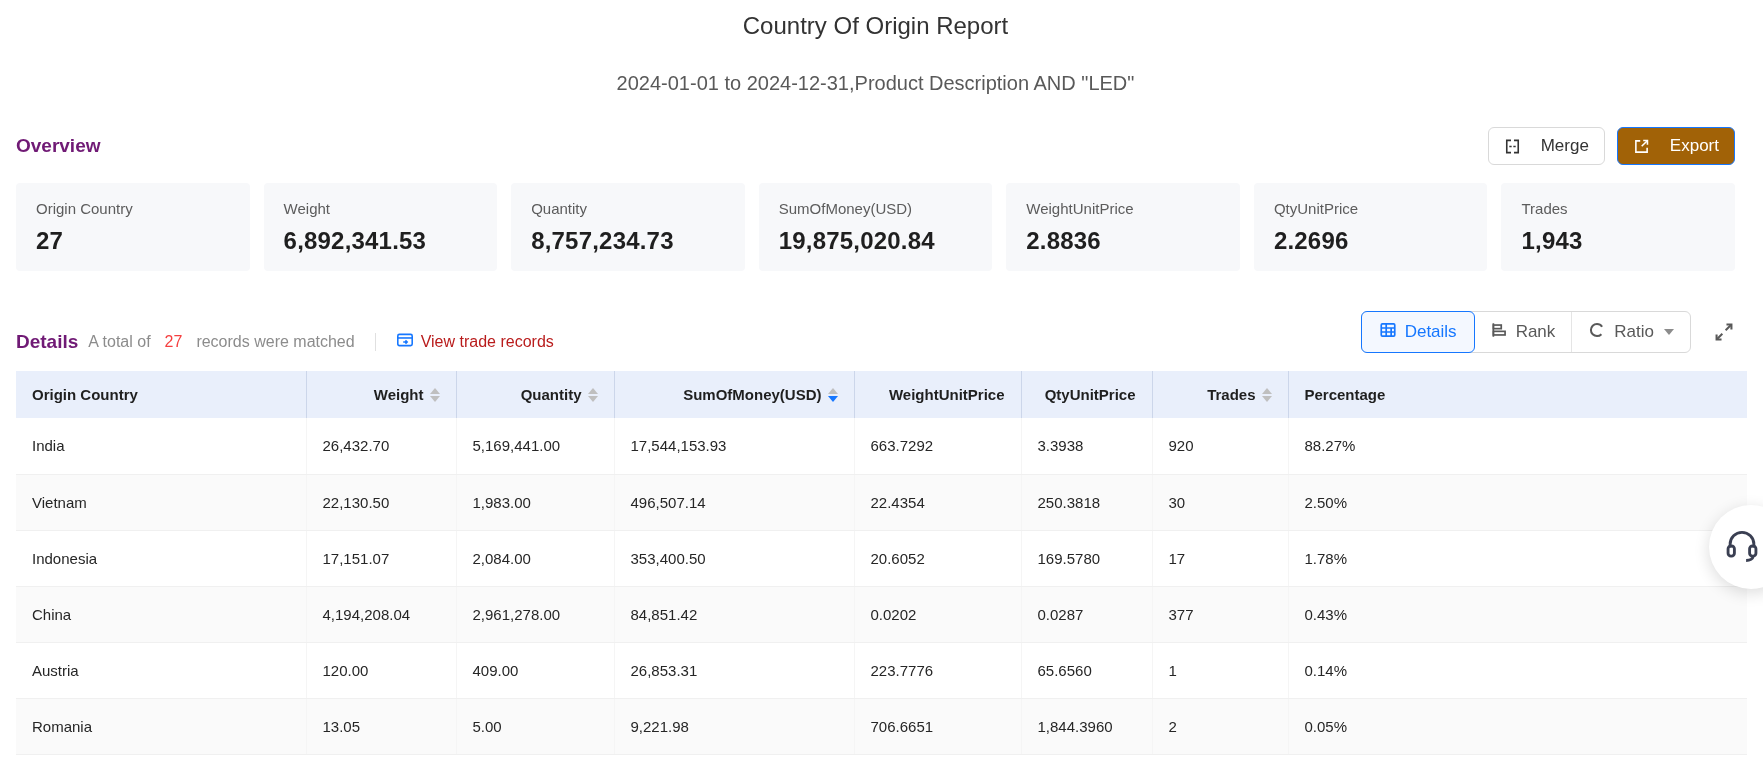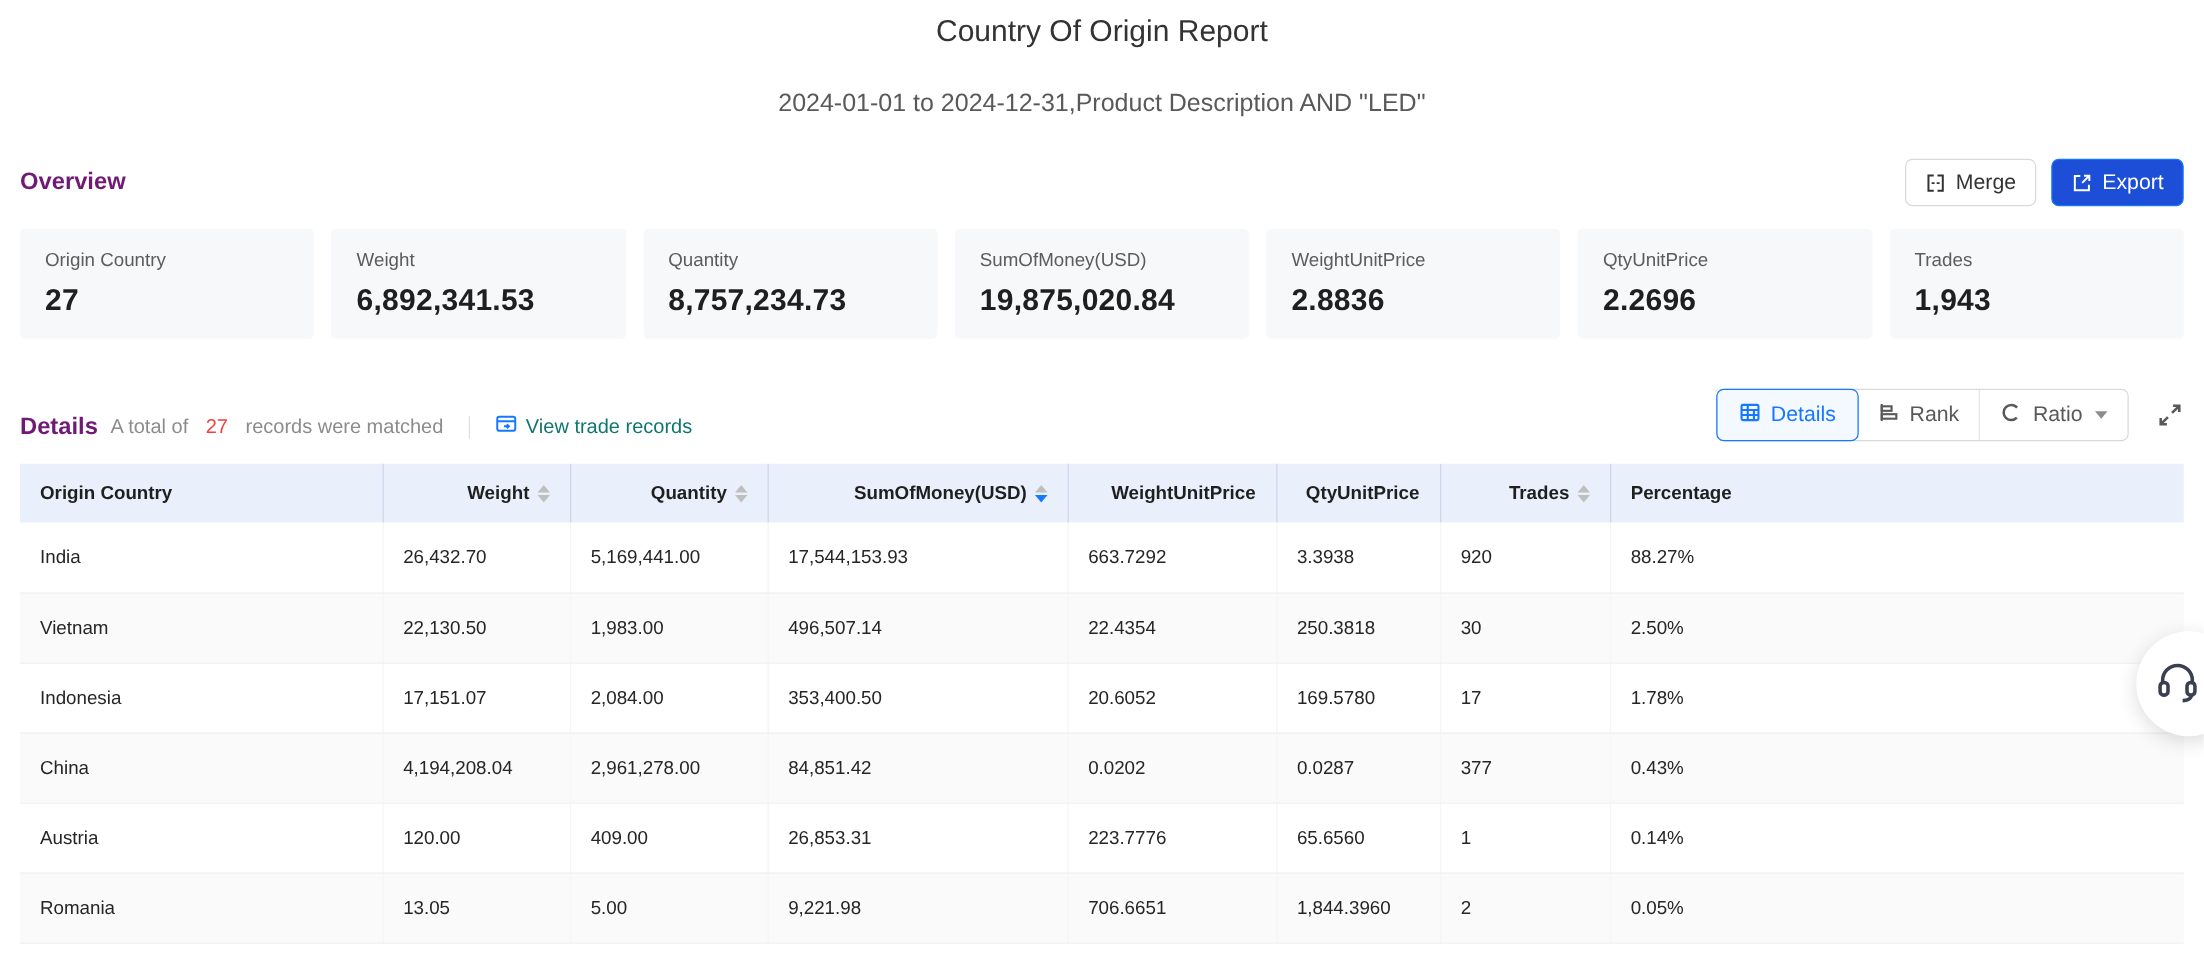--- a/index.html
+++ b/index.html
@@ -1,45 +1,45 @@
 <!DOCTYPE html>
 <html><head>
 <meta charset="utf-8">
 <style>
   * { margin:0; padding:0; box-sizing:border-box; }
   html,body { width:1763px; height:776px; overflow:hidden; background:#fff;
     font-family:"Liberation Sans", sans-serif; color:#262626; }
-  .page { padding:10px 16px 0 16px; position:relative; height:672px; }
+  .page { padding:10px 28px 0 16px; position:relative; height:672px; }
 
   
   .report-title { text-align:center; font-size:24px; font-weight:500; color:#333; margin-top:2px; }
   .report-subtitle { text-align:center; font-size:20px; color:#595959; margin-top:32px; }
 
   
   .overview-bar { display:flex; justify-content:space-between; align-items:center; margin-top:32px; }
   .section-heading { font-size:19px; font-weight:700; color:#701a75; }
   .bar-actions { display:flex; gap:12px; }
-  .btn { display:inline-flex; align-items:center; gap:8px; height:38px; padding:0 15px;
+  .btn { display:inline-flex; align-items:center; gap:20px; height:38px; padding:0 15px;
     border-radius:6px; font-size:17px; cursor:pointer; border:1px solid #d9d9d9; background:#fff; color:#333; }
-  .btn.primary { background:#1d4ed8; border-color:#1677ff; color:#fff; }
+  .btn.primary { background:#a16207; border-color:#1677ff; color:#fff; }
   .btn svg { display:block; }
 
   
   .cards-row { display:flex; gap:14px; margin-top:18px; }
   .stat-card { flex:1; background:#f7f8fa; border-radius:4px; height:88px; padding:17px 20px; }
   .stat-label { font-size:15px; color:#5c5c5c; }
   .stat-value { font-size:24px; font-weight:700; color:#1f1f1f; margin-top:10px; letter-spacing:.2px; }
 
   
   .details-bar { display:flex; justify-content:space-between; align-items:flex-end; margin-top:40px; }
   .details-left { display:flex; align-items:center; gap:10px; }
   .match-text { font-size:16px; color:#8c8c8c; }
   .match-count { color:#f53f3f; padding:0 4px; }
   .v-divider { width:1px; height:18px; background:#e0e0e0; margin:0 10px; }
-  .trade-link { display:inline-flex; align-items:center; gap:7px; color:#0f766e; font-size:16px; cursor:pointer; }
+  .trade-link { display:inline-flex; align-items:center; gap:7px; color:#b91c1c; font-size:16px; cursor:pointer; }
   .details-right { display:flex; align-items:center; gap:22px; }
   .seg-group { display:flex; border:1px solid #d9d9d9; border-radius:6px; background:#fff; overflow:visible; }
   .seg { display:inline-flex; align-items:center; gap:8px; height:40px; padding:0 16px;
     font-size:17px; color:#595959; cursor:pointer; border-right:1px solid #e5e5e5; }
   .seg:last-child { border-right:none; }
   .seg.active { color:#1677ff; background:#f4f8ff; border:1px solid #1677ff; border-radius:6px;
     margin:-1px; height:42px; padding:0 17px; }
   .caret-down-small { width:0; height:0; border-left:5px solid transparent; border-right:5px solid transparent;
     border-top:6px solid #8c8c8c; margin-left:2px; }
   .fullscreen-btn { cursor:pointer; display:flex; align-items:center; }

